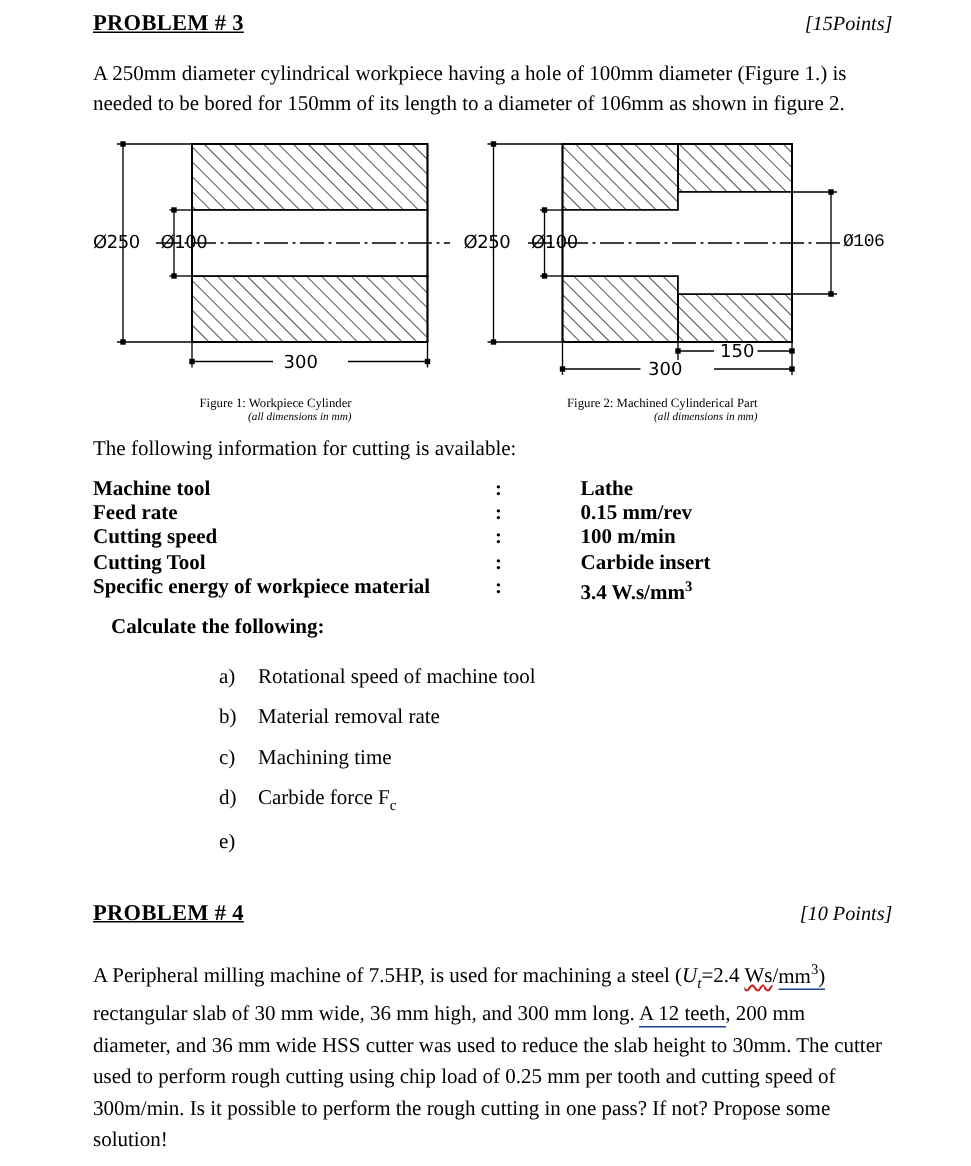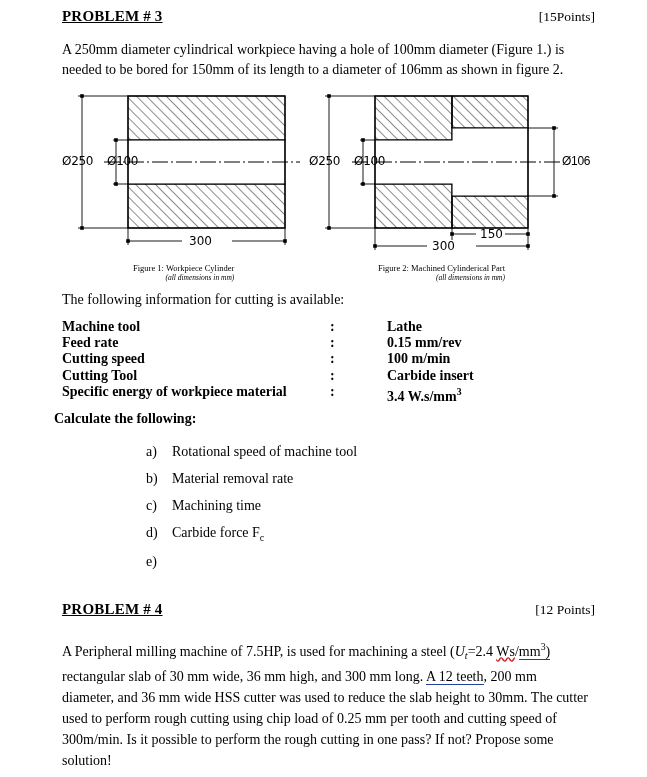--- a/index.html
+++ b/index.html
@@ -33,20 +33,21 @@
     align-items: baseline;
     justify-content: space-between;
   }
   .prob-title {
     font-weight: bold;
     font-size: 15px;
     text-decoration: underline;
     letter-spacing: 0.2px;
   }
   .prob-points {
+    font-style: italic;
     font-size: 13.5px;
   }
 
   
   .para {
     position: absolute;
     font-size: 14px;
     line-height: 19.5px;
     text-align: left;
   }
@@ -73,21 +74,21 @@
     line-height: 16.2px;
     font-weight: bold;
   }
   .spec-label { width: 268px; }
   .spec-colon { width: 57px; }
   .spec-value { }
 
   
   .calc-head {
     position: absolute;
-    left: 54px;
+    left: 74px;
     top: 411px;
     font-weight: bold;
     font-size: 14px;
   }
   .calc-list {
     position: absolute;
     left: 146px;
     top: 444px;
     font-size: 14px;
   }
@@ -226,21 +227,21 @@
       <line x1="476" y1="246" x2="528" y2="246" stroke="#000" stroke-width="0.9" marker-end="url(#tick)"></line>
     </g>
   </svg>
 
   <div style="position:absolute; left:62px; top:154px; font-size:12px; font-family:'DejaVu Sans',sans-serif; letter-spacing:-0.3px;">Ø250</div>
   <div style="position:absolute; left:107px; top:154px; font-size:12px; font-family:'DejaVu Sans',sans-serif; letter-spacing:-0.3px;">Ø100</div>
   <div style="position:absolute; left:189px; top:234px; font-size:12px; font-family:'DejaVu Sans',sans-serif;">300</div>
 
   <div style="position:absolute; left:309px; top:154px; font-size:12px; font-family:'DejaVu Sans',sans-serif; letter-spacing:-0.3px;">Ø250</div>
   <div style="position:absolute; left:354px; top:154px; font-size:12px; font-family:'DejaVu Sans',sans-serif; letter-spacing:-0.3px;">Ø100</div>
-  <div style="position:absolute; left:562px; top:154px; font-size:12px; font-family:Liberation Sans, sans-serif; letter-spacing:-0.3px;">Ø106</div>
+  <div style="position:absolute; left:562px; top:154px; font-size:12px; font-family:Liberation Mono, monospace; letter-spacing:-0.3px;">Ø106</div>
   <div style="position:absolute; left:480px; top:227px; font-size:12px; font-family:'DejaVu Sans',sans-serif;">150</div>
   <div style="position:absolute; left:432px; top:239px; font-size:12px; font-family:'DejaVu Sans',sans-serif;">300</div>
 
   <div class="fig-caption" style="left:133px; top:263px;">
     <span>Figure 1:  Workpiece Cylinder</span>
     <span class="cap-sub">(all dimensions in mm)</span>
   </div>
   <div class="fig-caption" style="left:378px; top:263px;">
     <span>Figure 2:  Machined Cylinderical Part</span>
     <span class="cap-sub">(all dimensions in mm)</span>
@@ -297,18 +298,18 @@
       <span class="calc-marker">d)</span>
       <span class="calc-text"><span>Carbide force F</span><sub>c</sub></span>
     </div>
     <div class="calc-item">
       <span class="calc-marker">e)</span>
     </div>
   </div>
 
   <div class="prob-header" style="top:601px;">
     <span class="prob-title">PROBLEM # 4</span>
-    <span class="prob-points">[12 Points]</span>
+    <span class="prob-points">[10 Points]</span>
   </div>
 
   <div class="para" style="left:62px; top:636px; width:528px; line-height:21px;"><span>A Peripheral milling machine of 7.5HP, is used for machining a steel (</span><i>U</i><sub><i>t</i></sub><span>=2.4 </span><span class="sp-red">Ws</span><span>/</span><span class="gr-blue"><span>mm</span><sup>3</sup><span>)</span></span><span> rectangular slab of 30 mm wide, 36 mm high, and 300 mm long. </span><span class="gr-blue">A 12 teeth</span><span>, 200 mm diameter, and 36 mm wide HSS cutter was used to reduce the slab height to 30mm. The cutter used to perform rough cutting using chip load of 0.25 mm per tooth and cutting speed of 300m/min. Is it possible to perform the rough cutting in one pass? If not? Propose some solution!</span></div>
 
 </div>
 
 </body></html>

